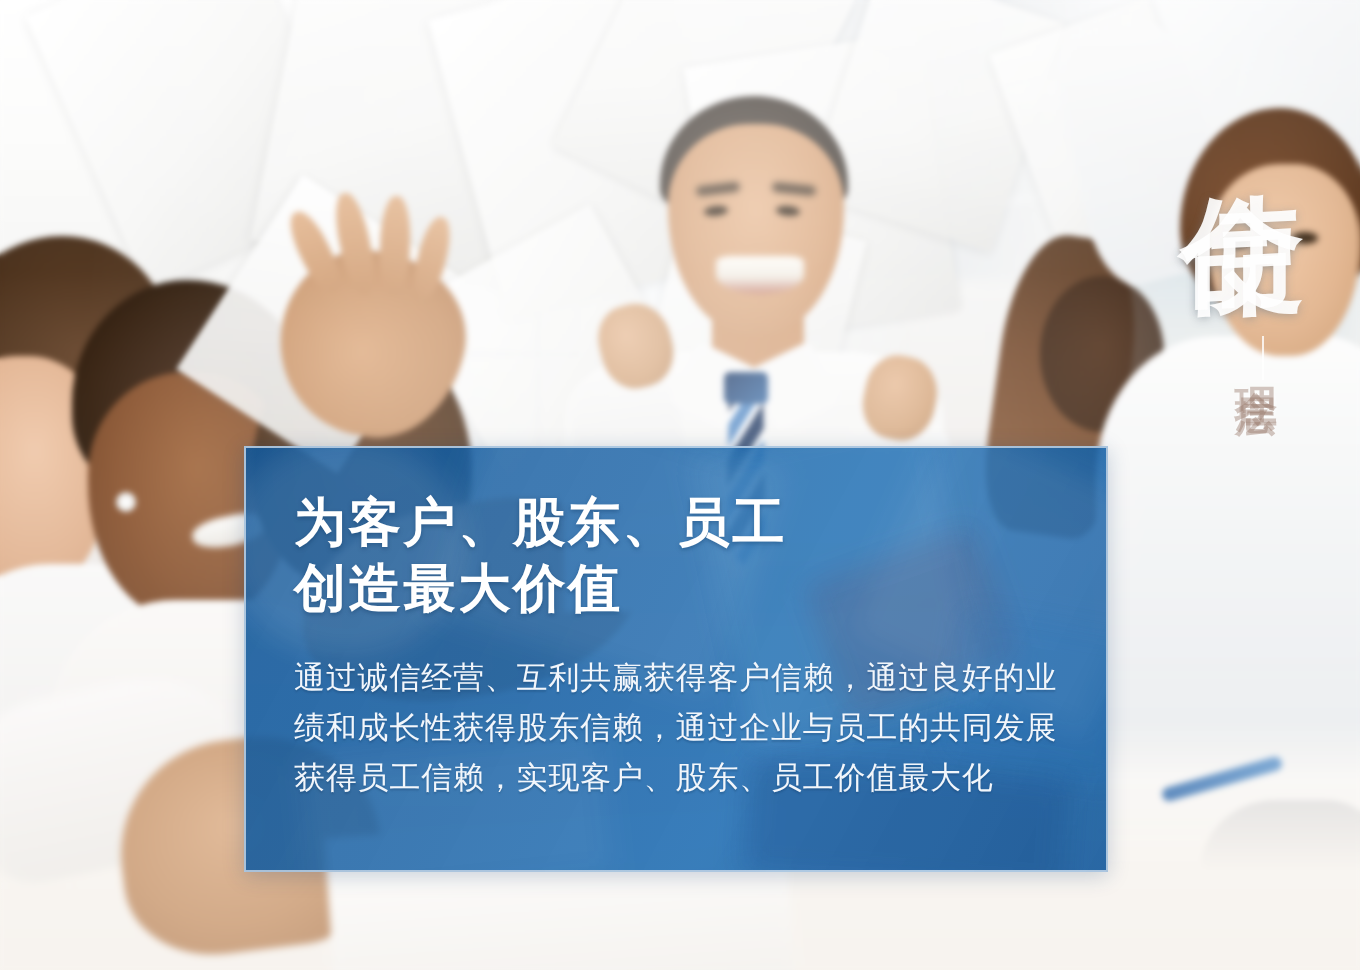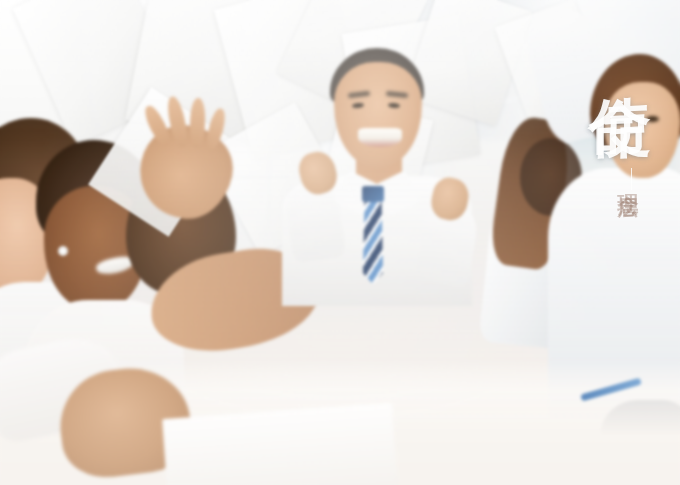--- a/index.html
+++ b/index.html
@@ -573,14 +573,30 @@
     <div class="fg-pen"></div>
 
     <div class="photo-wash"></div>
     <div class="photo-soften"></div>
   </div>
 
   <div class="calligraphy">使命</div>
   <div class="calli-rule"></div>
   <div class="layer-tag">理念层</div>
 
+  <div class="panel">
+    <div class="panel-ghost pg1"></div>
+    <div class="panel-ghost pg2"></div>
+    <div class="panel-ghost pg3"></div>
+    <div class="panel-ghost pg4"></div>
+    <div class="panel-ghost pg5"></div>
+    <div class="panel-ghost pg6"></div>
+    <div class="panel-ghost pg7"></div>
+    <div class="panel-ghost pg8"></div>
+
+    <div class="panel-content">
+      <h1 class="panel-heading">为客户、股东、员工
+创造最大价值</h1>
+      <p class="panel-body">通过诚信经营、互利共赢获得客户信赖，通过良好的业绩和成长性获得股东信赖，通过企业与员工的共同发展获得员工信赖，实现客户、股东、员工价值最大化</p>
+    </div>
+  </div>
 
 </div>
 
 </body></html>

